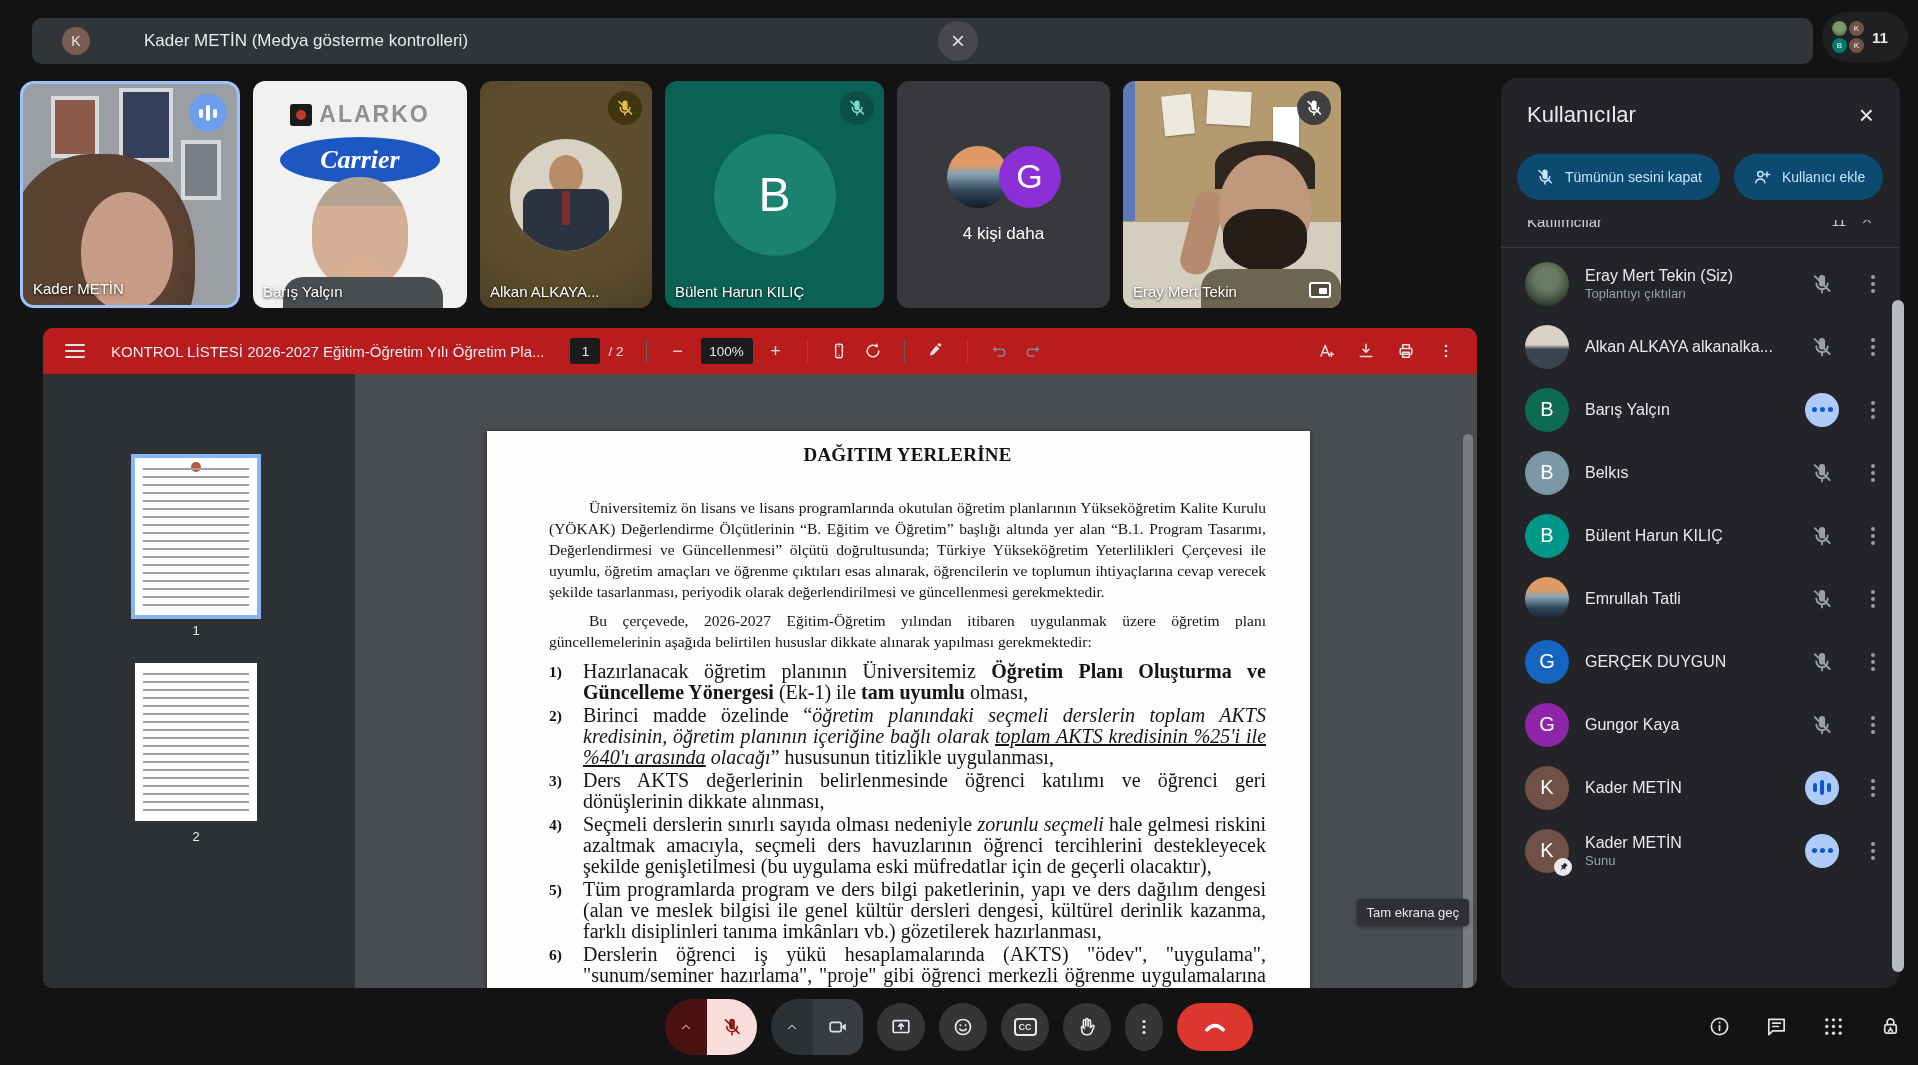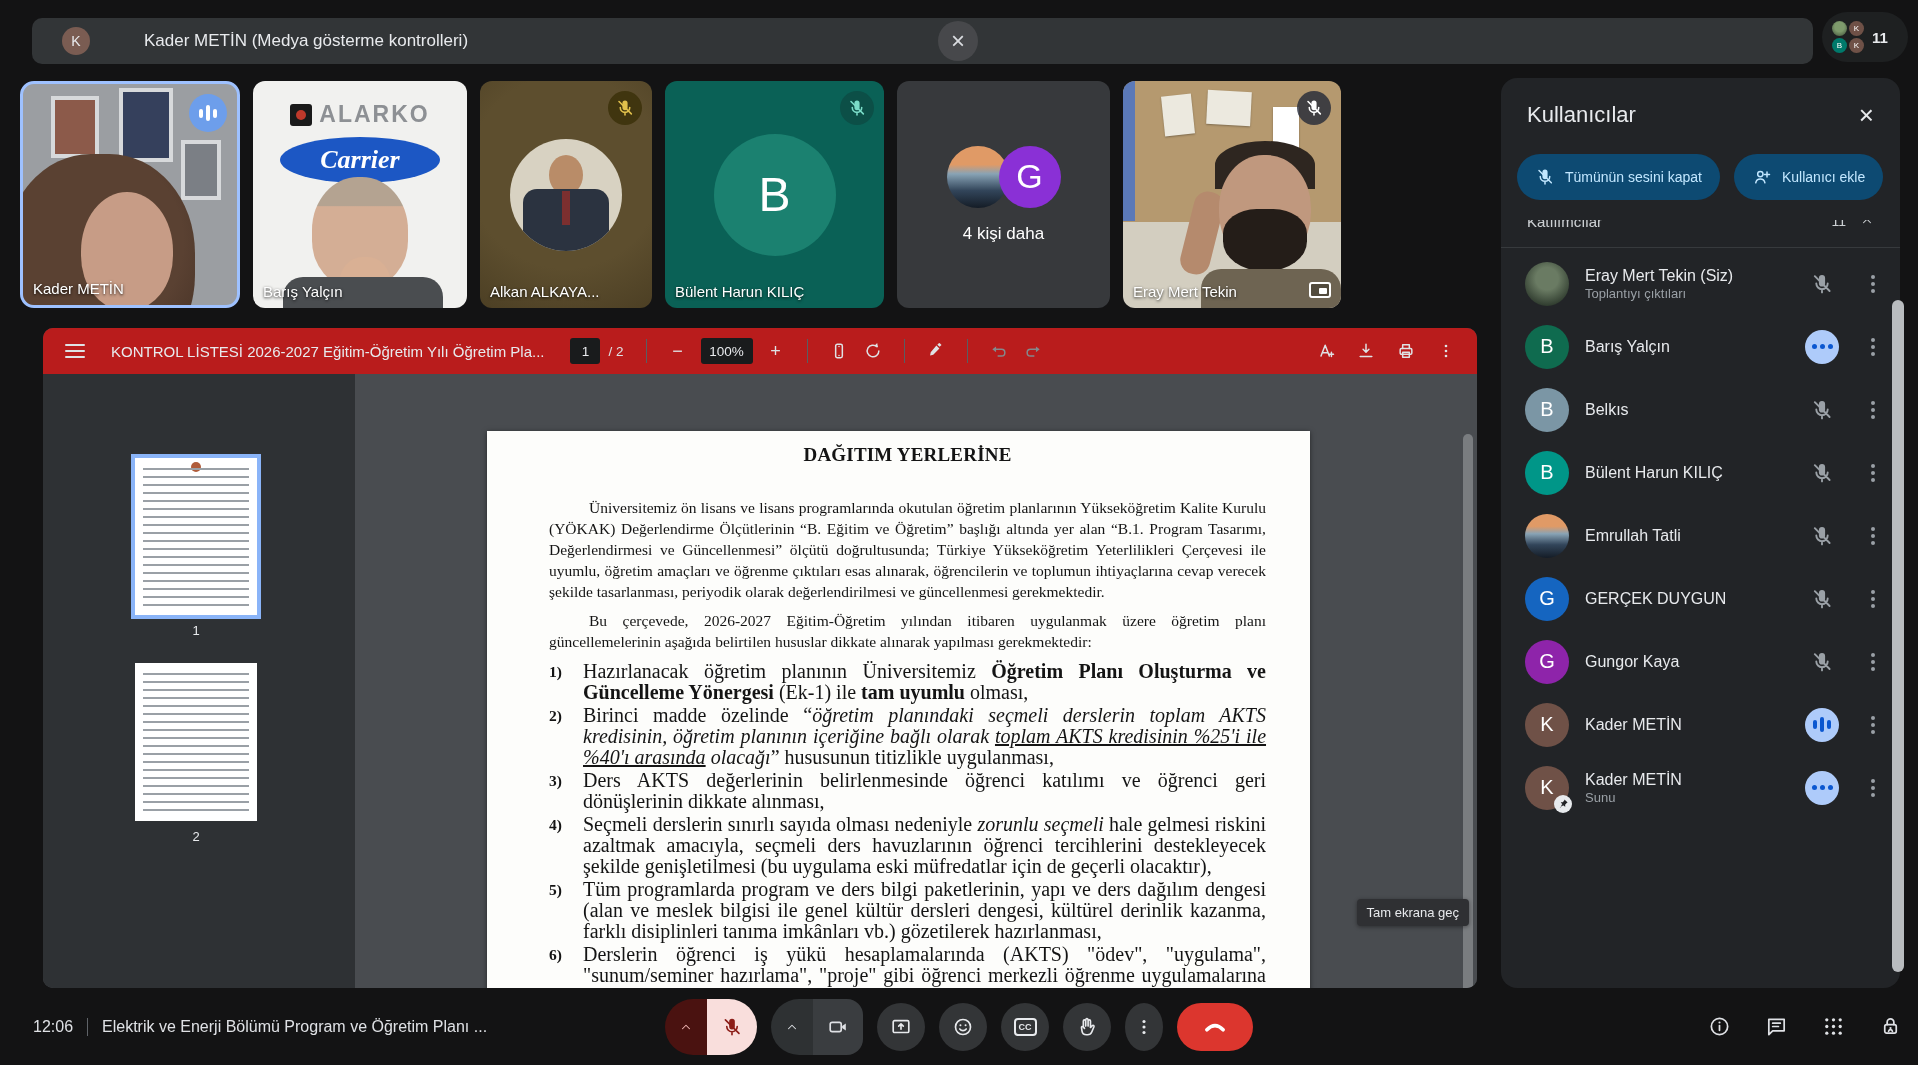--- a/index.html
+++ b/index.html
@@ -457,20 +457,40 @@
             <path d="M6.3 11.5a5.7 5.7 0 0 0 11.4 0M12 17.2v3.2M4.8 4.2 19.6 19" fill="none" stroke="currentColor" stroke-width="1.9" stroke-linecap="round"></path>
           </svg>
         </button>
     <button class="p-menu">
           <i></i>
           <i></i>
           <i></i>
         </button>
   </div>
 
+  <div class="p-row">
+    <div class="p-avatar av-photo-alkan">
+          <span class="p-letter"></span>
+        </div>
+    <div class="p-names">
+      <div class="p-name">Alkan ALKAYA alkanalka...</div>
+
+    </div>
+    <button class="p-status">
+          <svg viewBox="0 0 24 24" width="24" height="24">
+            <path d="M12 14.6a3.1 3.1 0 0 0 3.1-3.1V6.1a3.1 3.1 0 0 0-6.2 0v5.4A3.1 3.1 0 0 0 12 14.6z" fill="currentColor"></path>
+            <path d="M6.3 11.5a5.7 5.7 0 0 0 11.4 0M12 17.2v3.2M4.8 4.2 19.6 19" fill="none" stroke="currentColor" stroke-width="1.9" stroke-linecap="round"></path>
+          </svg>
+        </button>
+    <button class="p-menu">
+          <i></i>
+          <i></i>
+          <i></i>
+        </button>
+  </div>
 
   <div class="p-row">
     <div class="p-avatar" style="background: rgb(15, 107, 79);">
           <span class="p-letter">B</span>
         </div>
     <div class="p-names">
       <div class="p-name">Barış Yalçın</div>
 
     </div>
     <button class="p-status">
@@ -639,25 +659,20 @@
           <i></i>
           <i></i>
           <i></i>
         </button>
   </div>
 </div>
 </div>
 <div id="win-scroll"></div>
 
 <div id="bottombar">
-  <div id="bb-left">
-    <span id="bb-time">12:06</span>
-    <span id="bb-div"></span>
-    <span id="bb-title">Elektrik ve Enerji Bölümü Program ve Öğretim Planı ...</span>
-  </div>
   <div id="bb-center">
     <div class="split">
       <button id="mic-chev" class="seg-chev">
         <svg width="14" height="14" viewBox="0 0 24 24">
             <path class="stk" d="M6 15l6-6 6 6"></path>
           </svg>
       </button>
       <button id="mic-main" class="seg-main">
         <svg width="22" height="22" viewBox="0 0 24 24">
             <path class="fil" d="M12 14.6a3.1 3.1 0 0 0 3.1-3.1V6.1a3.1 3.1 0 0 0-6.2 0v5.4A3.1 3.1 0 0 0 12 14.6z"></path>

